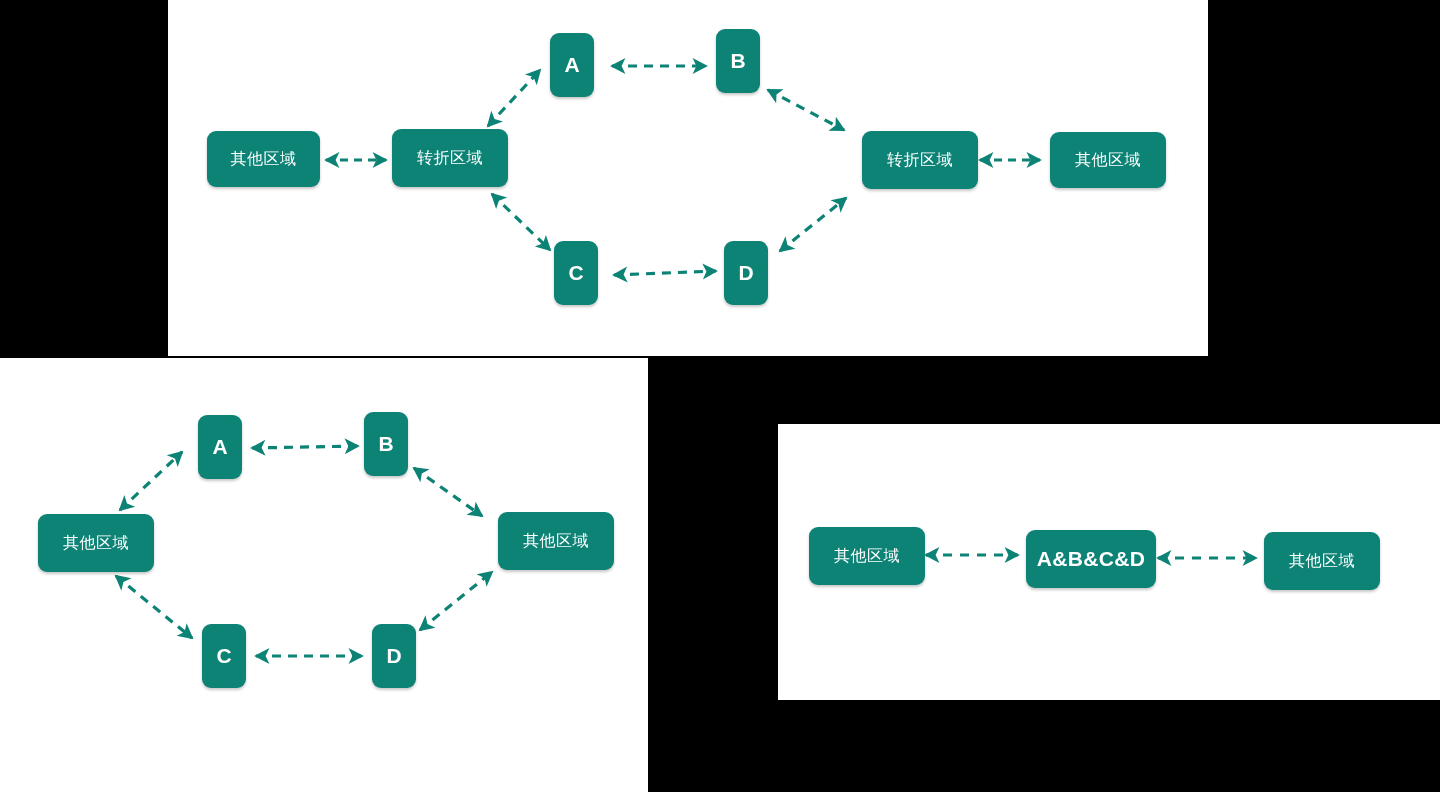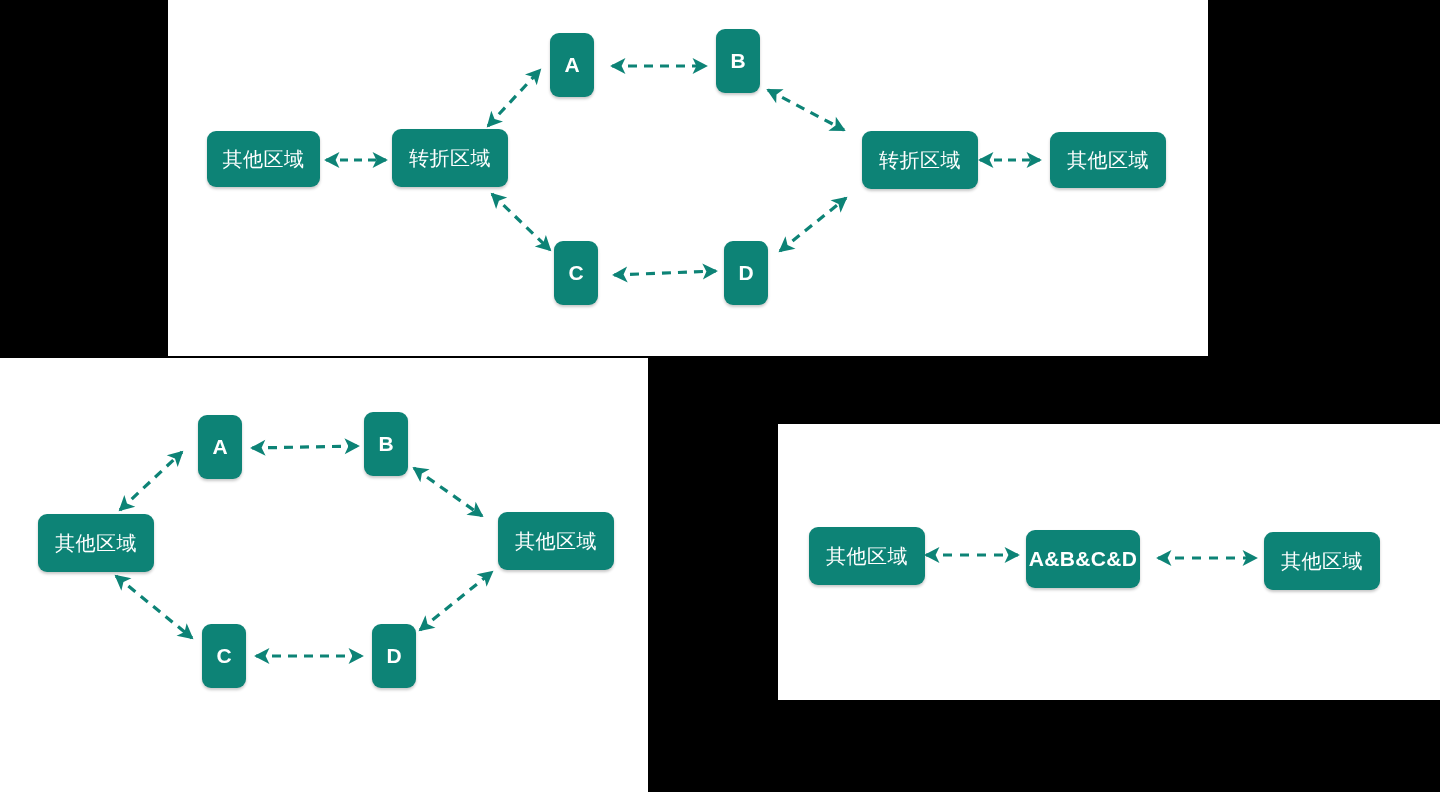--- a/index.html
+++ b/index.html
@@ -39,21 +39,21 @@
     box-shadow: 0 2px 3px rgba(0,0,0,0.22);
     text-align: center;
     line-height: 1.1;
     user-select: none;
   }
   .node.letter {
     font-size: 21px;
     font-weight: 700;
   }
   .node.cjk {
-    font-size: 20px;
+    font-size: 16px;
     font-weight: 400;
     letter-spacing: 0.5px;
   }
   .node.combo {
     font-size: 21px;
     font-weight: 700;
     letter-spacing: 0.3px;
   }
 
   
@@ -168,16 +168,16 @@
       </marker>
     </defs>
 
     <line x1="148" y1="131" x2="240" y2="131" marker-end="url(#ahR)" marker-start="url(#ahRs)" style="stroke-dasharray:9 8"></line>
 
     <line x1="380" y1="134" x2="478" y2="134" marker-end="url(#ahR)" marker-start="url(#ahRs)" style="stroke-dasharray:9 8"></line>
   </svg>
 
   <div class="node cjk" style="left:31px; top:103px; width:116px; height:58px;">其他区域</div>
 
-  <div class="node combo" style="left:248px; top:106px; width:114px; height:58px;">A&amp;B&amp;C&amp;D</div>
+  <div class="node combo" style="left:248px; top:106px; width:130px; height:58px;">A&amp;B&amp;C&amp;D</div>
 
   <div class="node cjk" style="left:486px; top:108px; width:116px; height:58px;">其他区域</div>
 </div>
 
 </body></html>

